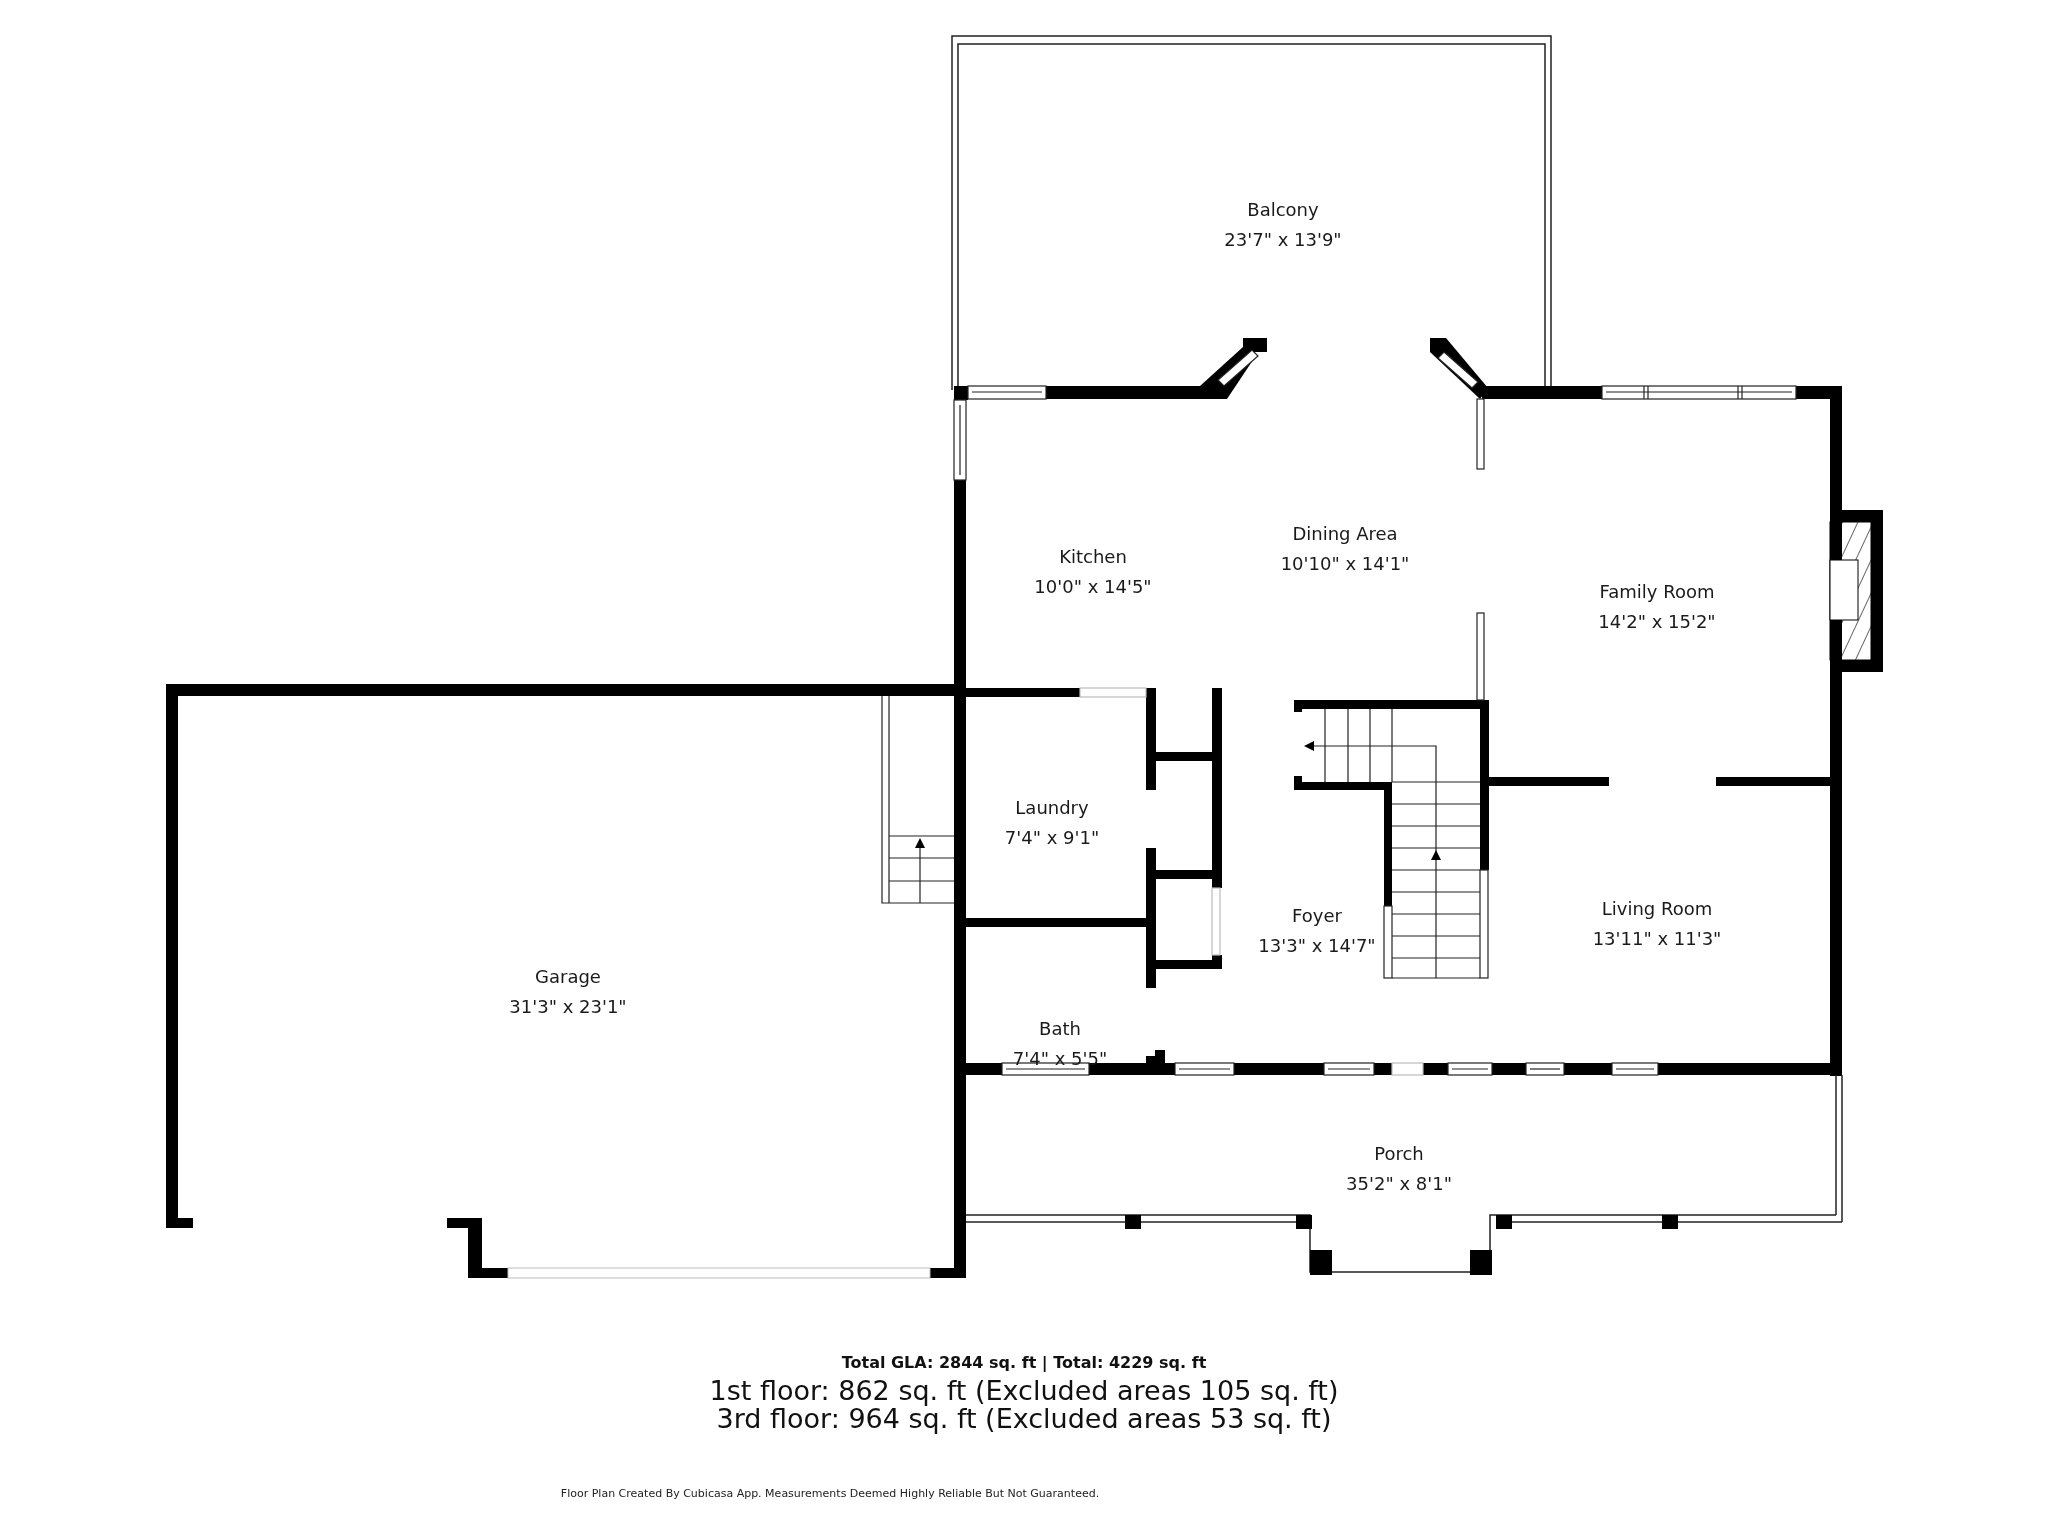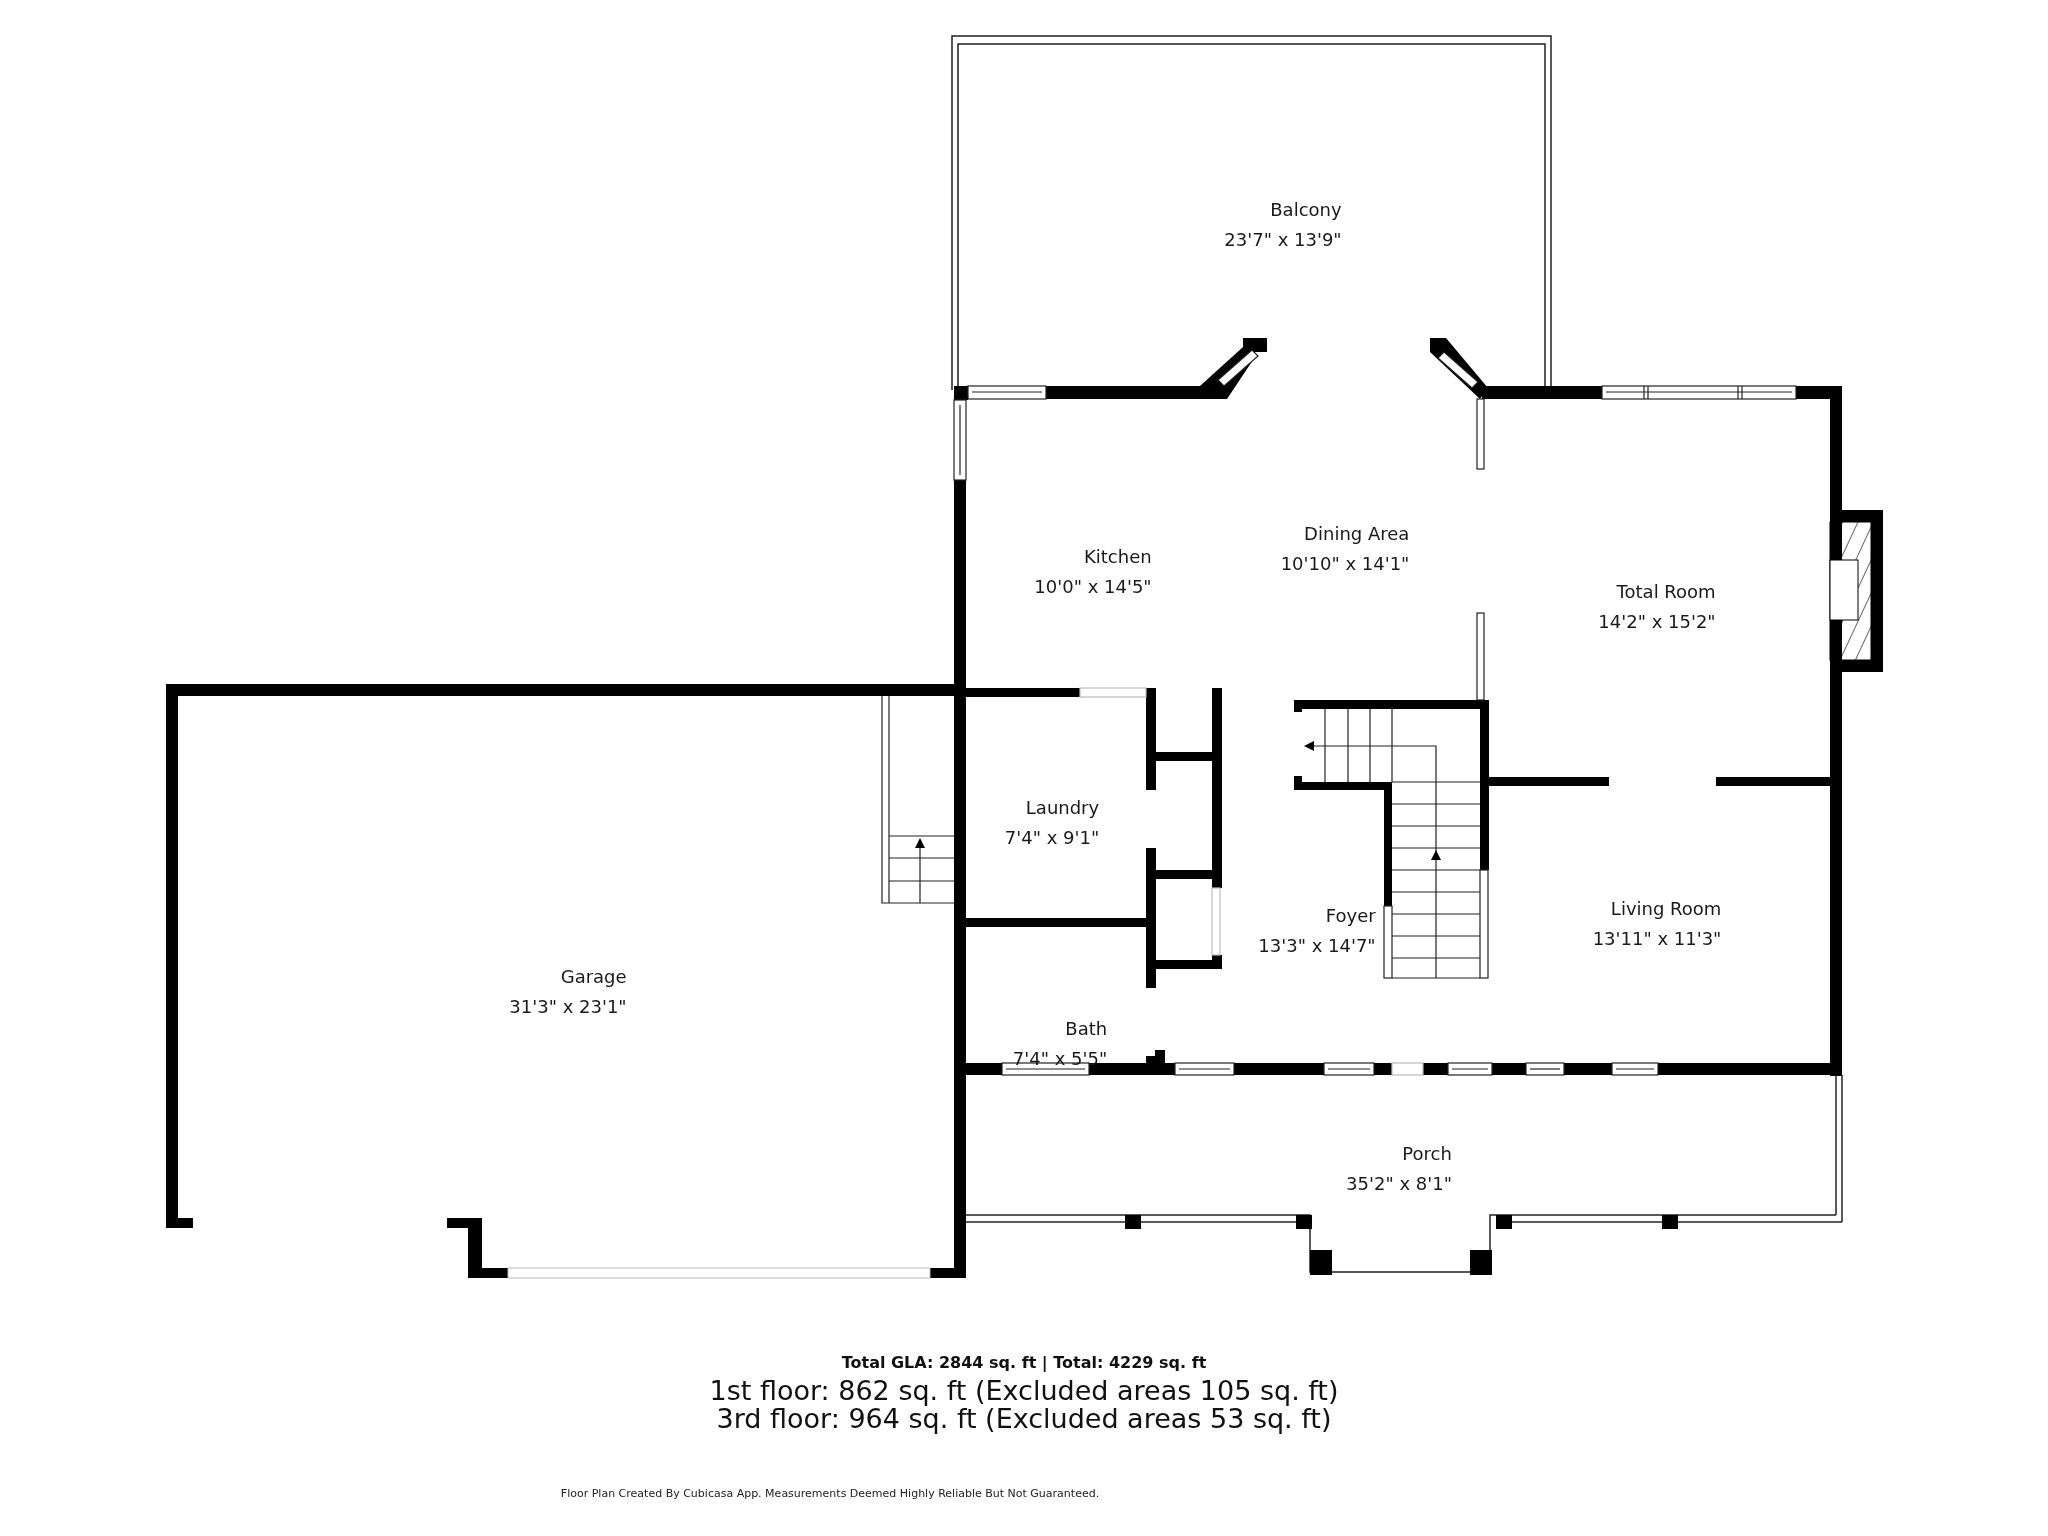--- a/index.html
+++ b/index.html
@@ -1,18 +1,18 @@
 <!DOCTYPE html>
 <html><head>
 <meta charset="utf-8">
 <style>
   html, body { margin:0; padding:0; background:#ffffff; }
   body { width:2048px; height:1536px; position:relative; overflow:hidden; font-family:"DejaVu Sans", sans-serif; color:#111; }
   #plan { position:absolute; left:0; top:0; width:2048px; height:1536px; }
-  .room-label { position:absolute; transform:translateX(-50%); text-align:right; white-space:nowrap; font-family:"DejaVu Sans", sans-serif; color:#1a1a1a; }
+  .room-label { position:absolute; transform:translateX(-50%); text-align:center; white-space:nowrap; font-family:"DejaVu Sans", sans-serif; color:#1a1a1a; }
   .room-name { font-size:18px; line-height:24px; display:block; }
   .room-dim { font-size:18px; line-height:24px; display:block; margin-top:6px; }
   .summary { position:absolute; left:0; width:2048px; text-align:center; font-family:"DejaVu Sans", sans-serif; color:#111; }
   .summary .total { font-size:16px; font-weight:bold; line-height:28px; }
   .summary .floor { font-size:27px; line-height:28px; }
   .disclaimer { position:absolute; left:0; width:1660px; text-align:center; top:1487px; font-size:11px; color:#222; }
 </style>
 </head>
 <body>
 
@@ -196,21 +196,21 @@
 </div>
 <div class="room-label" style="left:1093px; top:545px;">
   <span class="room-name">Kitchen</span>
   <span class="room-dim">10'0" x 14'5"</span>
 </div>
 <div class="room-label" style="left:1345px; top:522px;">
   <span class="room-name">Dining Area</span>
   <span class="room-dim">10'10" x 14'1"</span>
 </div>
 <div class="room-label" style="left:1657px; top:580px;">
-  <span class="room-name">Total Room</span>
+  <span class="room-name">Family Room</span>
   <span class="room-dim">14'2" x 15'2"</span>
 </div>
 <div class="room-label" style="left:1052px; top:796px;">
   <span class="room-name">Laundry</span>
   <span class="room-dim">7'4" x 9'1"</span>
 </div>
 <div class="room-label" style="left:1317px; top:904px;">
   <span class="room-name">Foyer</span>
   <span class="room-dim">13'3" x 14'7"</span>
 </div>

